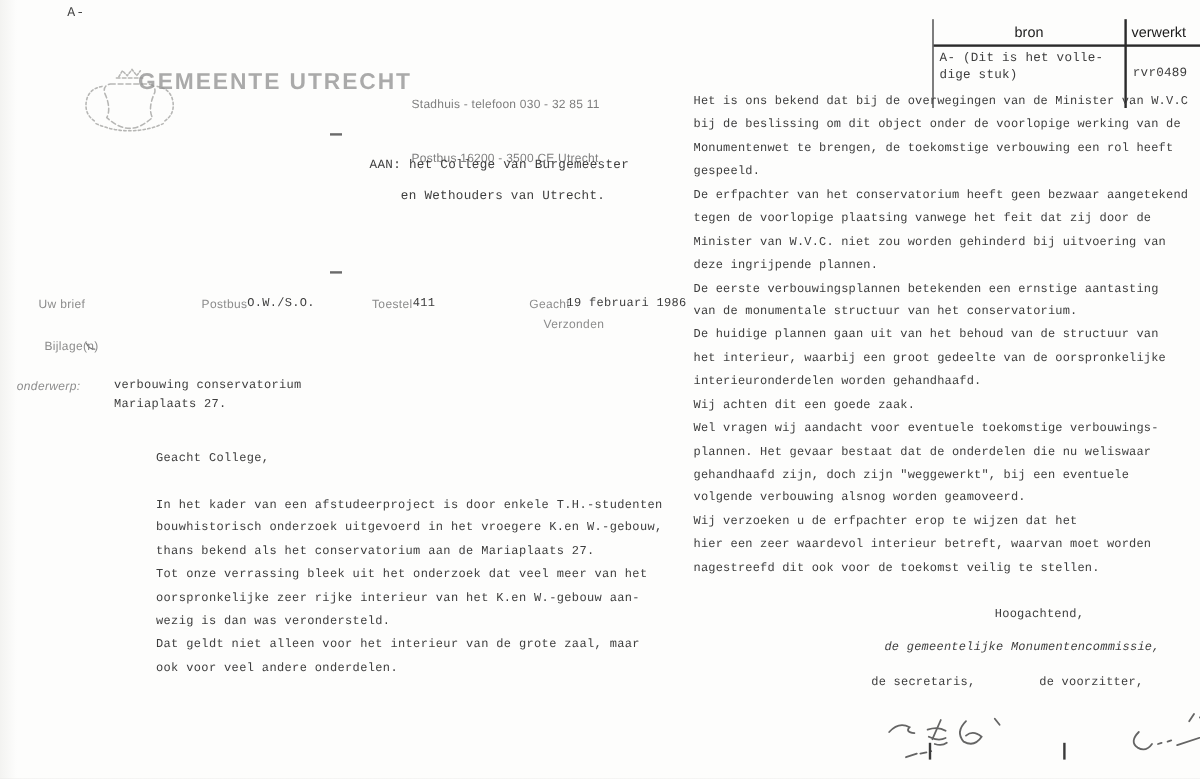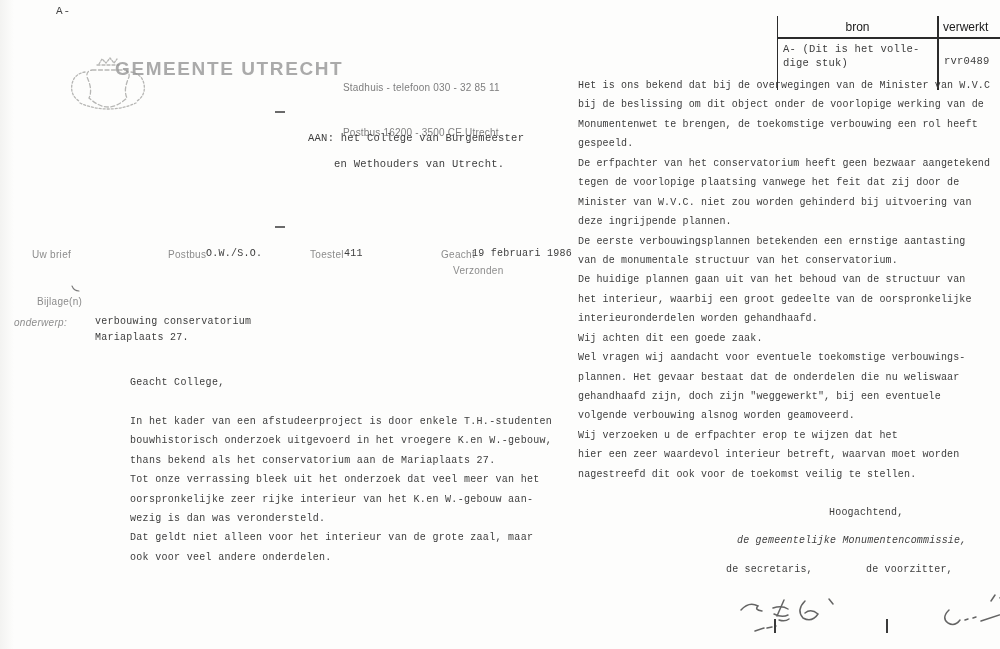--- a/index.html
+++ b/index.html
@@ -83,21 +83,21 @@
       </svg>
   </div>
   <div class="abs label" style="left:168px; top:249px;">Postbus</div>
   <div class="abs tw meta-val" style="left:206px; top:248px;">O.W./S.O.</div>
   <div class="abs label" style="left:310px; top:249px;">Toestel</div>
   <div class="abs tw meta-val" style="left:344px; top:248px;">411</div>
   <div class="abs label" style="left:441px; top:249px;">Geacht</div>
   <div class="abs tw meta-val" style="left:472px; top:248px;">19 februari 1986</div>
   <div class="abs label" style="left:441px; top:265px;margin-left:12px;">Verzonden</div>
 
-  <div class="abs label" style="left:37px; top:296px;">Bijlage(n)</div>
+  <div class="abs label" style="left:37px; top:284px;">Bijlage(n)</div>
   <div class="abs label label-italic" style="left:14px; top:317px;">onderwerp:</div>
   <div class="abs tw meta-val" style="left:95px; top:316px;">verbouwing conservatorium</div>
   <div class="abs tw meta-val" style="left:95px; top:332px;">Mariaplaats 27.</div>
 
   <div class="abs tw salutation" style="left:130px; top:377px;">Geacht College,</div>
   <div class="abs lines-left" style="left:130px; top:412px;"><div>In het kader van een afstudeerproject is door enkele T.H.-studenten</div><div>bouwhistorisch onderzoek uitgevoerd in het vroegere K.en W.-gebouw,</div><div>thans bekend als het conservatorium aan de Mariaplaats 27.</div><div>Tot onze verrassing bleek uit het onderzoek dat veel meer van het</div><div>oorspronkelijke zeer rijke interieur van het K.en W.-gebouw aan-</div><div>wezig is dan was verondersteld.</div><div>Dat geldt niet alleen voor het interieur van de grote zaal, maar</div><div>ook voor veel andere onderdelen.</div></div>
 
   <div class="abs lines-right" style="left:578px; top:76px;"><div>Het is ons bekend dat bij de overwegingen van de Minister van W.V.C</div><div>bij de beslissing om dit object onder de voorlopige werking van de</div><div>Monumentenwet te brengen, de toekomstige verbouwing een rol heeft</div><div>gespeeld.</div><div>De erfpachter van het conservatorium heeft geen bezwaar aangetekend</div><div>tegen de voorlopige plaatsing vanwege het feit dat zij door de</div><div>Minister van W.V.C. niet zou worden gehinderd bij uitvoering van</div><div>deze ingrijpende plannen.</div><div>De eerste verbouwingsplannen betekenden een ernstige aantasting</div><div>van de monumentale structuur van het conservatorium.</div><div>De huidige plannen gaan uit van het behoud van de structuur van</div><div>het interieur, waarbij een groot gedeelte van de oorspronkelijke</div><div>interieuronderdelen worden gehandhaafd.</div><div>Wij achten dit een goede zaak.</div><div>Wel vragen wij aandacht voor eventuele toekomstige verbouwings-</div><div>plannen. Het gevaar bestaat dat de onderdelen die nu weliswaar</div><div>gehandhaafd zijn, doch zijn "weggewerkt", bij een eventuele</div><div>volgende verbouwing alsnog worden geamoveerd.</div><div>Wij verzoeken u de erfpachter erop te wijzen dat het</div><div>hier een zeer waardevol interieur betreft, waarvan moet worden</div><div>nagestreefd dit ook voor de toekomst veilig te stellen.</div></div>
 
   <div class="abs tw closing-line" style="left:797px; top:507px;padding-left:32px;">Hoogachtend,</div>

